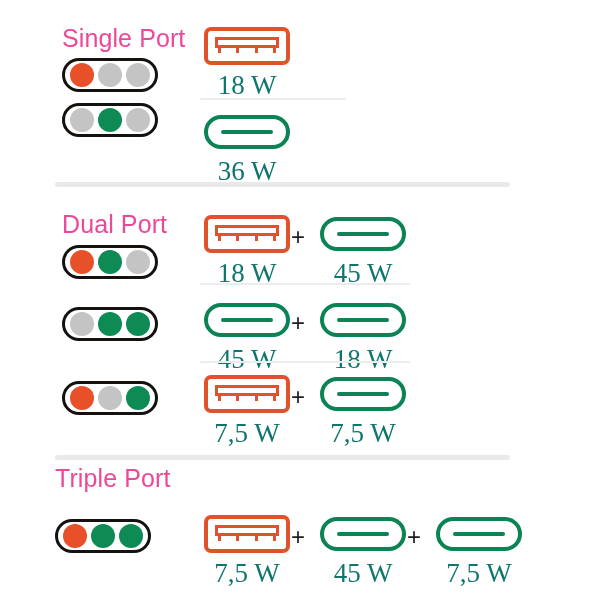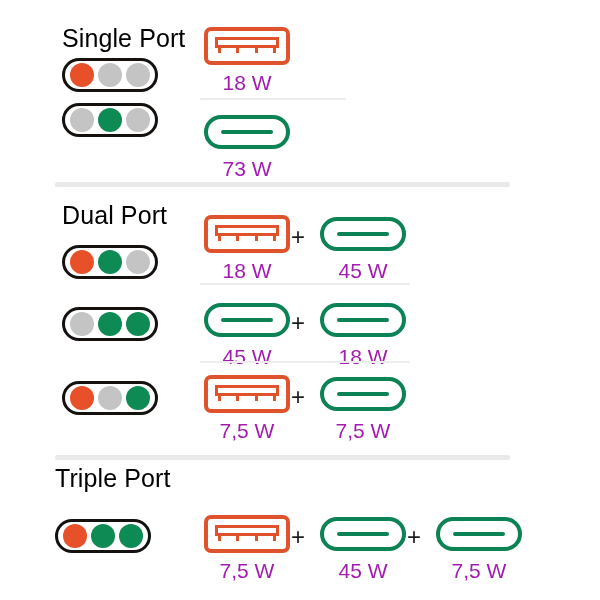--- a/index.html
+++ b/index.html
@@ -7,21 +7,21 @@
     width:600px;height:600px;background:#ffffff;
     font-family:"Liberation Sans",sans-serif;
     color:#2a2a2a;overflow:hidden;position:relative;
   }
   .sheet{position:absolute;inset:0;}
 
   
   .section{position:absolute;left:0;width:600px;}
   .heading{
     position:absolute;font-size:25px;font-weight:300;
-    letter-spacing:.1px;color:#000000;white-space:nowrap;
+    letter-spacing:.1px;color:#ec4899;white-space:nowrap;
     line-height:1;
   }
 
   
   .led-pill{
     position:absolute;width:96px;height:34px;
     border:3px solid #15110f;border-radius:17px;
     background:#fff;box-sizing:border-box;
     display:flex;align-items:center;justify-content:space-between;
     padding:0 5px;
@@ -53,22 +53,22 @@
 
   
   .usb-c{
     width:86px;height:34px;border:4px solid #0b8354;
     border-radius:17px;box-sizing:border-box;position:relative;
     background:#fff;display:flex;align-items:center;justify-content:center;
   }
   .usb-c-bar{width:52px;height:4px;background:#0b8354;border-radius:2px;}
 
   .watt{
-    text-align:center;font-size:21px;font-weight:400;
-    color:#a21caf;margin-top:4px;line-height:1;white-space:nowrap;
+    text-align:center;font-size:27px;font-weight:400;
+    color:#0f766e;margin-top:4px;line-height:1;white-space:nowrap;font-family:Liberation Serif, serif;
   }
 
   .plus{
     position:absolute;font-size:24px;font-weight:400;color:#1a1a1a;
     line-height:1;width:20px;text-align:center;
   }
 
   
   .row-divider{position:absolute;height:2px;background:#ececec;border-radius:1px;}
   .section-divider{position:absolute;height:5px;background:#e9e9e9;border-radius:3px;}
@@ -102,27 +102,27 @@
         <span class="led gray"></span>
         <span class="led green"></span>
         <span class="led gray"></span>
       </div>
       <div class="port-cell" style="left: 200px; top: 110px;">
         <div class="icon-wrap">
           <div class="usb-c">
             <div class="usb-c-bar"></div>
           </div>
         </div>
-        <div class="watt">73 W</div>
+        <div class="watt">36 W</div>
       </div>
       <div class="row-divider" style="left: 200px; top: 98px; width: 146px;"></div>
       <div class="section-divider" style="left: 55px; top: 182px; width: 455px;"></div>
     </div>
     <div class="section" style="top: 0px;">
-      <div class="heading" style="left: 62px; top: 203px;">Dual Port</div>
+      <div class="heading" style="left: 62px; top: 212px;">Dual Port</div>
       <div class="led-pill" style="left: 62px; top: 245px;">
         <span class="led orange"></span>
         <span class="led green"></span>
         <span class="led gray"></span>
       </div>
       <div class="port-cell" style="left: 200px; top: 212px;">
         <div class="icon-wrap">
           <div class="usb-a">
             <div class="usb-a-bar"></div>
             <div class="usb-a-teeth">

